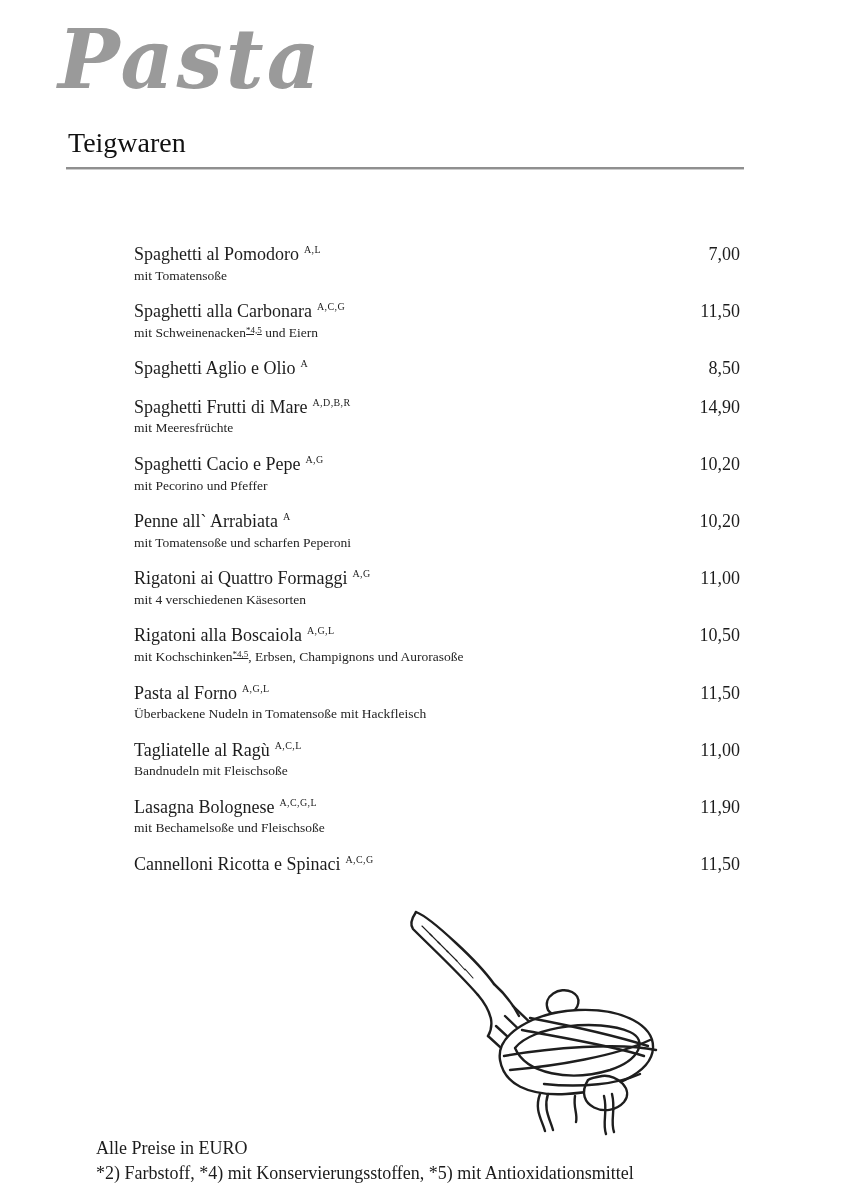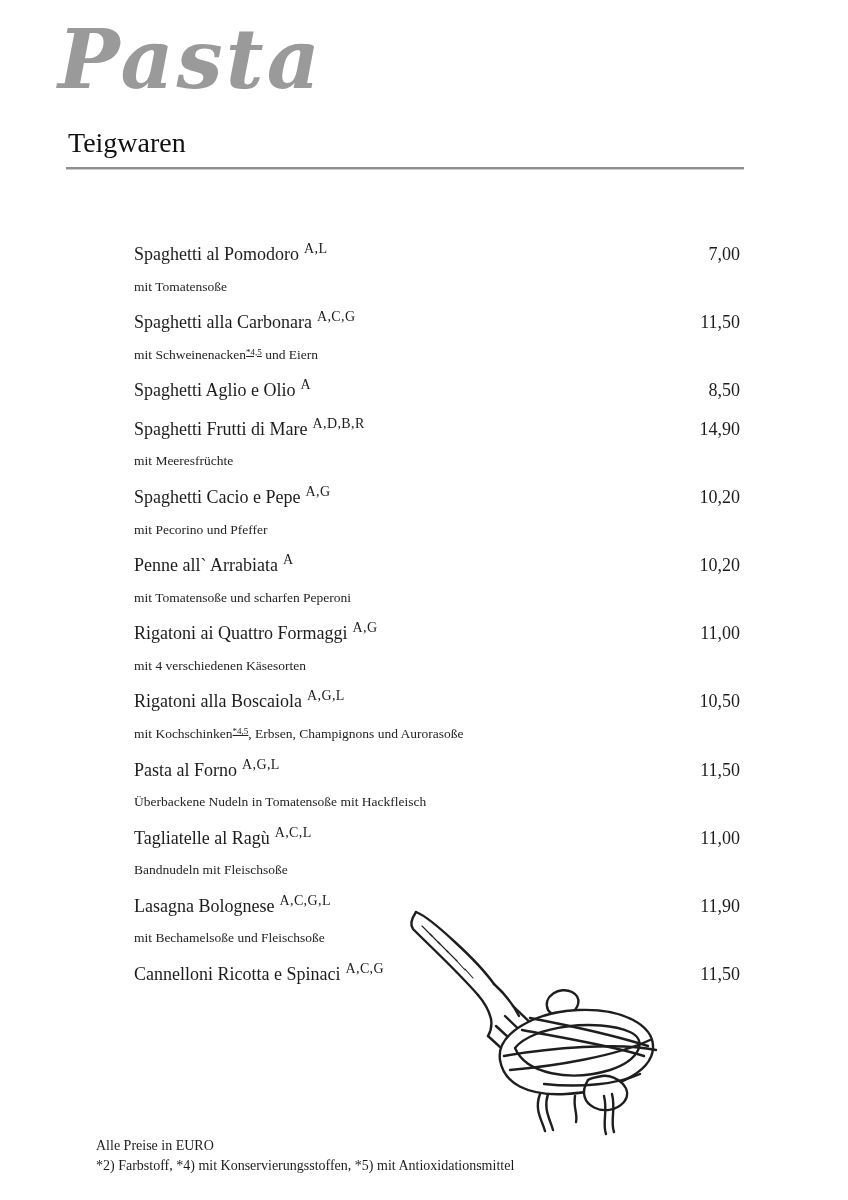--- a/index.html
+++ b/index.html
@@ -38,44 +38,44 @@
   .menu {
     position: absolute; left: 134px; top: 244px;
     width: 606px;
   }
   .menu-item { margin-bottom: 17px; }
   .item-line {
     display: flex; justify-content: space-between; align-items: baseline;
   }
   .item-title { font-size: 18px; line-height: 1.2; color: #1c1c1c; }
   .allergens {
-    font-size: 14px;
+    font-size: 10px;
     position: relative; top: -7px;
     margin-left: 5px;
     letter-spacing: 0.4px;
     color: #1c1c1c;
   }
   .item-price { font-size: 18px; color: #1c1c1c; }
   .item-desc {
     font-size: 13.5px; line-height: 1.3;
-    margin-top: 12px;
+    margin-top: 1px;
     color: #242424;
   }
   .item-desc .sup { font-size: 9px; position: relative; top: -4px; text-decoration: underline; }
 
   
   .illustration {
     position: absolute; left: 372px; top: 898px;
     width: 300px; height: 240px; margin: 0;
   }
 
   
   .footer {
     position: absolute; left: 96px; top: 1136px;
-    font-size: 14px; line-height: 1.4;
+    font-size: 18px; line-height: 1.4;
     color: #1c1c1c;
   }
 </style>
 </head>
 <body>
 
 <header>
   <div class="logo">Pasta</div>
   <div class="subtitle">Teigwaren</div>
   <div class="rule"></div>

